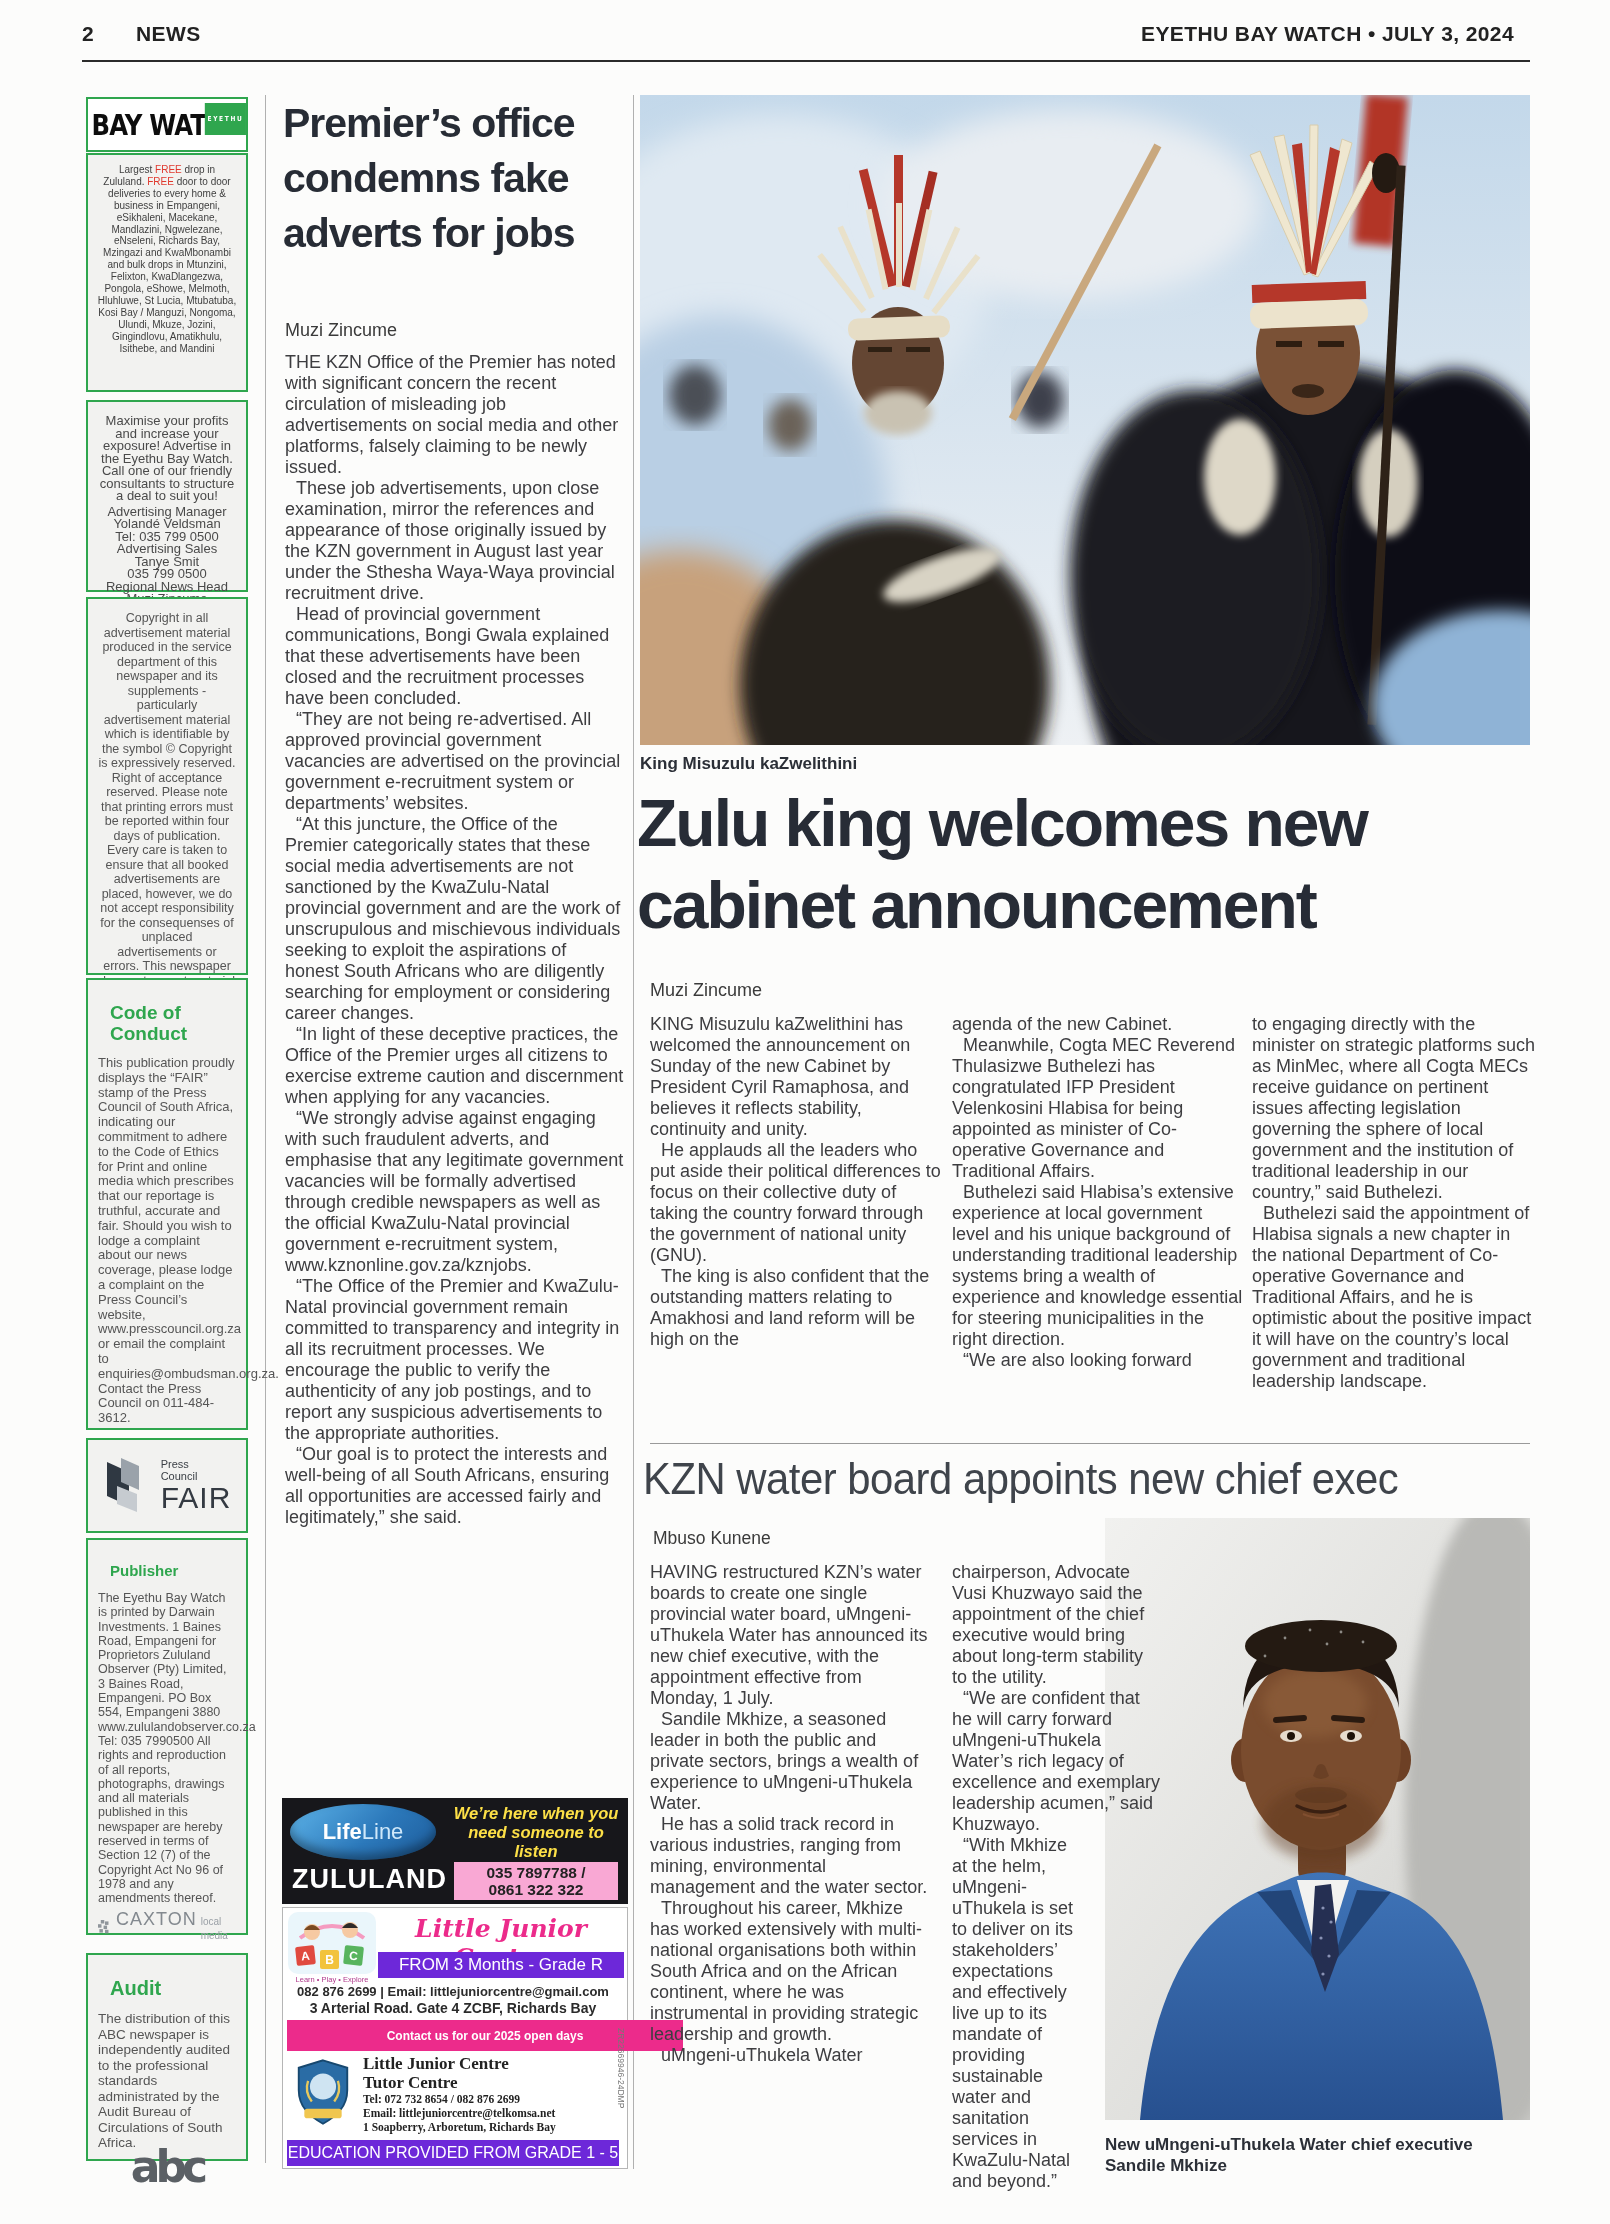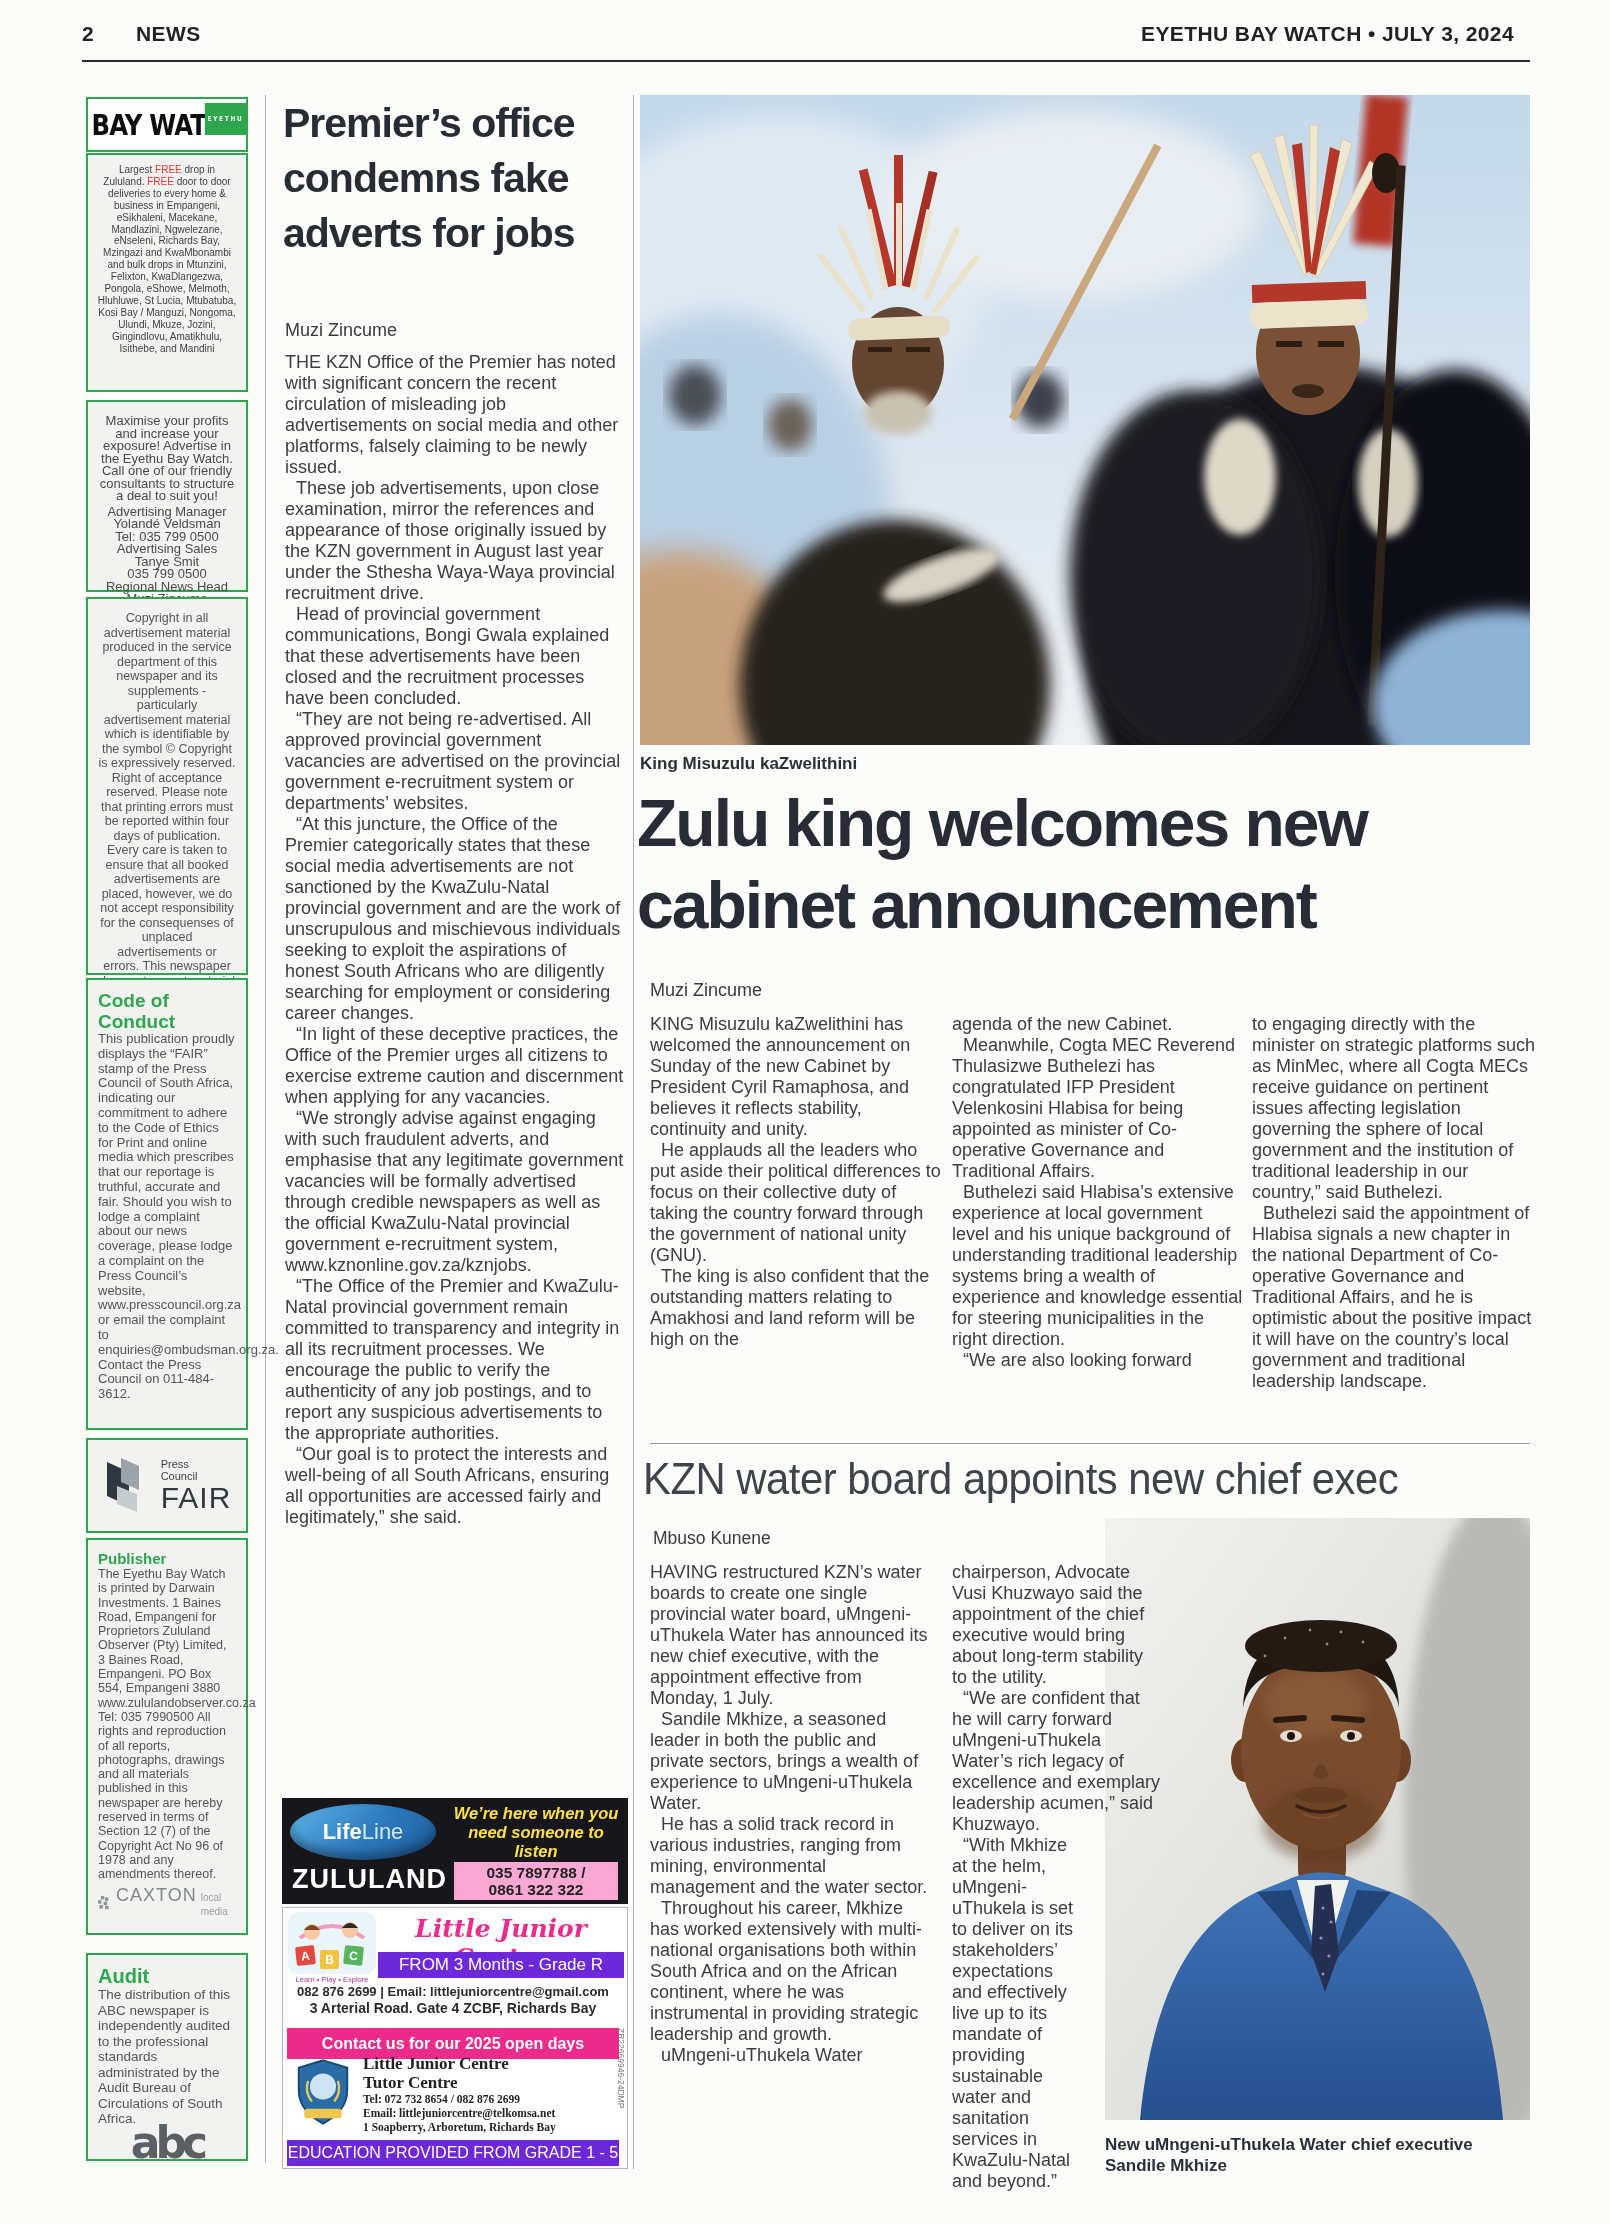--- a/index.html
+++ b/index.html
@@ -7,21 +7,21 @@
          font-family:"Liberation Sans",sans-serif;overflow:hidden;}
   .abs{position:absolute;}
   .hdr{font-size:21px;font-weight:700;color:#222;letter-spacing:.4px;}
   .vrule{position:absolute;width:1px;background:#b0b0b0;}
   .hrule{position:absolute;height:1px;background:#9a9a9a;}
   
   .sbox{position:absolute;left:86px;width:162px;background:#f2f2f0;
         border:2px solid #2fa64e;box-sizing:border-box;color:#4a4a4a;}
   .sb-center{text-align:center;}
   .red{color:#e0392e;}
-  .sb-head{color:#2fa64e;font-weight:700;margin:0;}
+  .sb-head{color:#2fa64e;font-weight:700;margin:12px;}
   .bwlogo{position:relative;font-family:"DejaVu Sans",sans-serif;font-weight:700;
           color:#0d0d0d;font-size:29px;letter-spacing:-1px;white-space:nowrap;
           transform:scaleX(.84);transform-origin:center;line-height:30px;}
   .bw-tag{position:absolute;top:-7px;right:-4px;background:#2fa64e;color:#fff;
           font-size:7px;letter-spacing:2px;padding:1px 3px;font-weight:700;}
   
   .artbody{font-size:18px;line-height:21px;color:#3d3d40;}
   .artbody p{margin:0;}
   .artbody p + p{text-indent:11px;}
   .artbody p.ind{text-indent:11px;}
@@ -164,21 +164,21 @@
       <g transform="rotate(6 66 44)">
           <rect x="56" y="34" width="19" height="19" rx="2" fill="#58b45e"></rect>
           <text x="65.5" y="48" font-size="12" fill="#fff" text-anchor="middle" font-weight="bold">C</text>
         </g>
       <text x="44" y="70" font-size="7.5" fill="#b03a8c" text-anchor="middle">Learn • Play • Explore</text>
     </svg>
     <div style="position:absolute;left:95px;top:6px;width:246px;text-align:center;color:#ec2b8b;font-family:'DejaVu Serif',serif;font-style:italic;font-weight:700;font-size:25px">Little Junior Centre</div>
     <div class="tealbar" style="position:absolute;left:95px;top:44px;width:246px;height:26px;font-size:17px">FROM 3 Months - Grade R</div>
     <div style="position:absolute;left:4px;top:76px;width:332px;text-align:center;font-weight:700;font-size:13px;color:#2b2b2b">082 876 2699  |  Email: littlejuniorcentre@gmail.com</div>
     <div style="position:absolute;left:4px;top:92px;width:332px;text-align:center;font-weight:700;font-size:14px;color:#2b2b2b">3 Arterial Road. Gate 4 ZCBF, Richards Bay</div>
-    <div class="magbar" style="position:absolute;left:4px;top:120px;width:332px;height:31px;font-size:16px">Contact us for our 2025 open days</div>
+    <div class="magbar" style="position:absolute;left:4px;top:112px;width:396px;height:31px;font-size:12px">Contact us for our 2025 open days</div>
     <svg width="56" height="70" viewBox="0 0 60 74" style="position:absolute;left:12px;top:150px">
       <path d="M30,2 L56,10 V34 C56,52 44,62 30,70 C16,62 4,52 4,34 V10 Z" fill="#2a6ca5" stroke="#17486f" stroke-width="2"></path>
       <circle cx="30" cy="30" r="14" fill="#cfe4f2"></circle>
       <path d="M14,24 Q10,36 18,46 M46,24 Q50,36 42,46" stroke="#e8c95d" stroke-width="2.5" fill="none"></path>
       <rect x="10" y="54" width="40" height="10" rx="3" fill="#f0c64f"></rect>
     </svg>
     <div style="position:absolute;left:80px;top:146px;width:252px;font-family:'Liberation Serif',serif;color:#222">
       <div style="font-size:17px;font-weight:700;line-height:19px">Little Junior Centre</div>
       <div style="font-size:17px;font-weight:700;line-height:19px">Tutor Centre</div>
       <div style="font-size:11.5px;font-weight:700;line-height:14px">Tel: 072 732 8654 / 082 876 2699</div>

